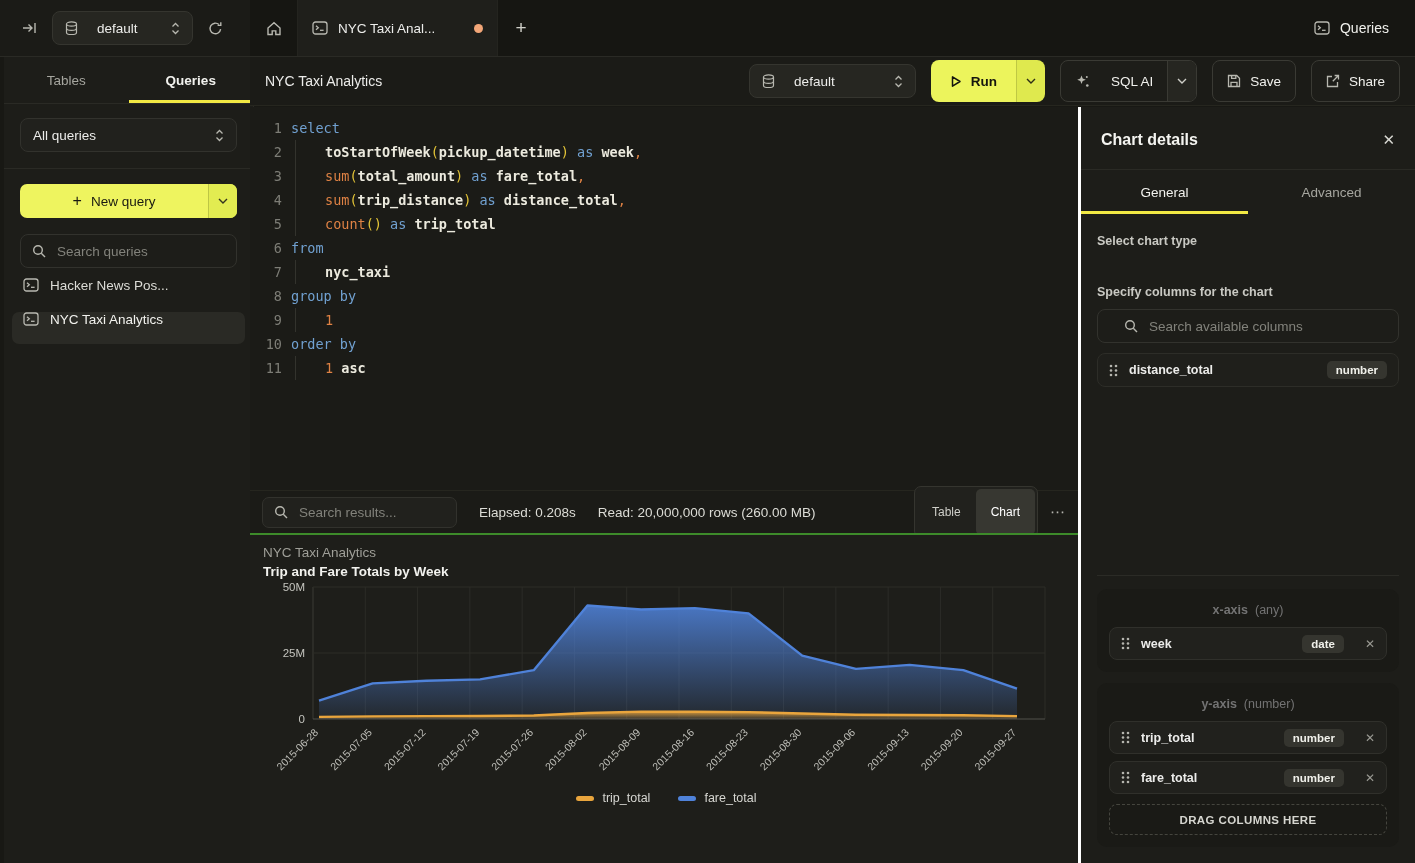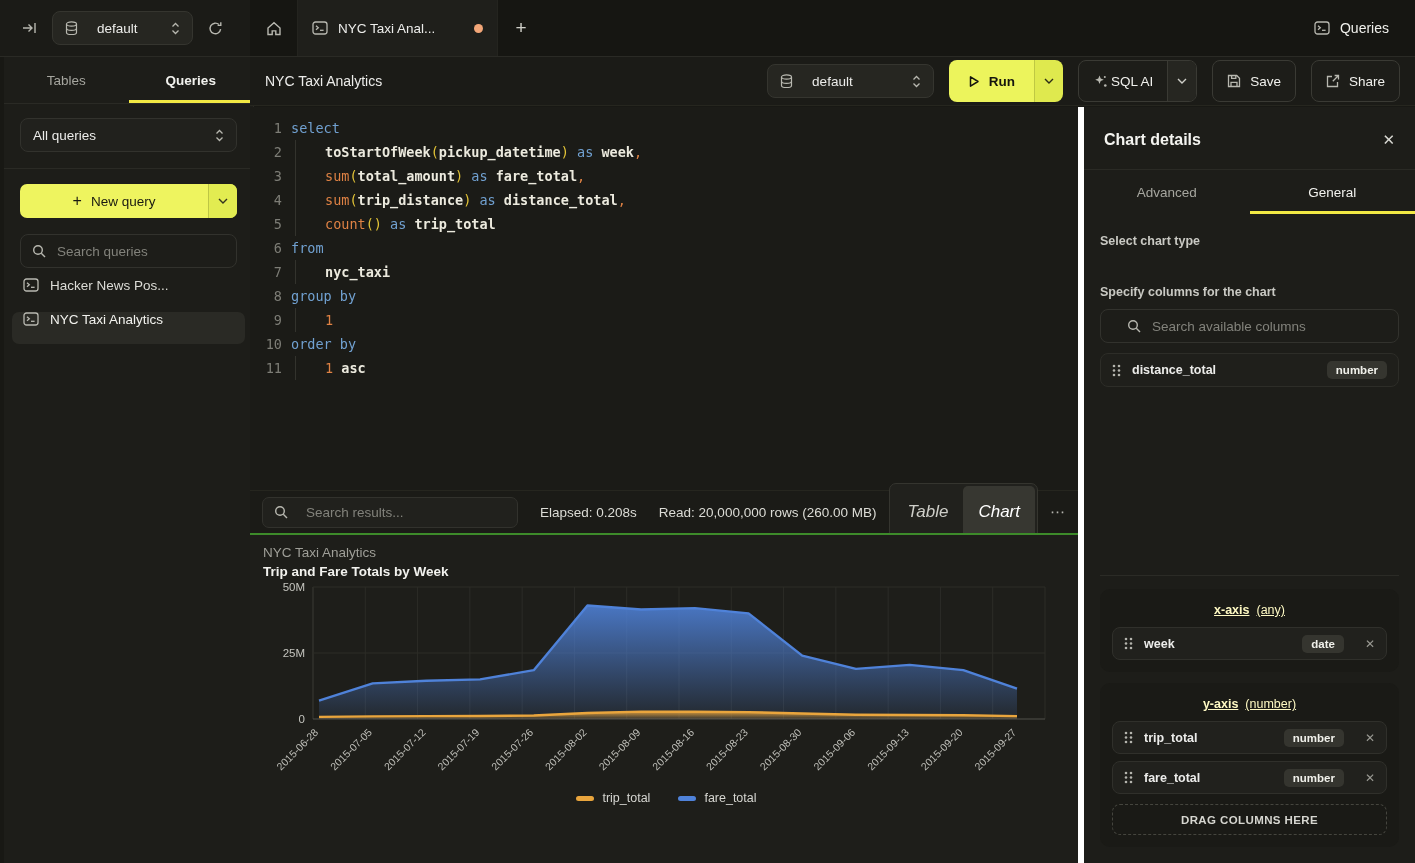--- a/index.html
+++ b/index.html
@@ -56,78 +56,78 @@
   .mh-right { margin-left:auto; display:flex; align-items:center; gap:15px; }
   .btn { height:42px; border-radius:8px; display:flex; align-items:center; cursor:pointer; font-size:13.5px; }
   .btn-outline { border:1px solid #3a3a34; background:#1d1d19; padding:0 14px; gap:9px; color:#f0f0ec; }
   .run-btn { overflow:hidden; color:#15150e; font-weight:700; }
   .run-main { background:#ecf45c; height:100%; display:flex; align-items:center; gap:9px; padding:0 19px; }
   .run-chev { background:#dfe94e; height:100%; width:29px; display:flex; align-items:center;
     justify-content:center; border-left:1px solid rgba(0,0,0,.14); color:#2d2d16; }
   .split-right { height:100%; width:29px; display:flex; align-items:center; justify-content:center;
     border-left:1px solid #3a3a34; background:#26262l1; background:#262621; color:#cfcfc8; }
   .sqlai-btn { border:1px solid #3a3a34; background:#1d1d19; overflow:hidden; color:#f0f0ec; }
-  .sqlai-main { display:flex; align-items:center; gap:3px; padding:0 14px; height:100%; }
+  .sqlai-main { display:flex; align-items:center; gap:21px; padding:0 14px; height:100%; }
 
   
   .editor { position:absolute; left:250px; top:107px; width:828px; height:383px; background:#1b1b17;
     padding-top:9px; font-family:"DejaVu Sans Mono",monospace; font-size:13.5px; line-height:24px; }
   .ed-line { display:flex; }
   .ln { width:32px; text-align:right; color:#7d7d76; flex:none; user-select:none; }
   .code { padding-left:9px; white-space:pre; position:relative; }
   .code.ind { padding-left:43px; }
   .code.ind::before { content:""; position:absolute; left:13px; top:0; bottom:0; border-left:1px solid #33332d; }
   .tk-k { color:#71a1d1; } .tk-f { color:#df8244; } .tk-b { color:#e3c437; }
   .tk-i { color:#eceade; font-weight:700; } .tk-p { color:#df8244; } .tk-n { color:#df8244; }
 
   
   .results-bar { position:absolute; left:250px; top:490px; width:828px; height:43px; background:#1b1b17;
     border-top:1px solid #26261f; display:flex; align-items:center; padding:0 12px; }
-  .res-search { width:256px; height:31px; background:#21211d; border:1px solid #32322d; border-radius:7px;
-    display:flex; align-items:center; gap:16px; padding:0 11px; }
+  .res-search { width:195px; height:31px; background:#21211d; border:1px solid #32322d; border-radius:7px;
+    display:flex; align-items:center; gap:9px; padding:0 11px; }
   .res-stat { font-size:13.5px; color:#dcdcd6; margin-left:22px; white-space:nowrap; }
   .seg { margin-left:auto; display:flex; background:#21211d; border:1px solid #35352f;
     border-radius:7px; padding:2px; }
-  .seg-item { padding:16px 15px; font-size:17px; color:#cfcfc9; border-radius:5px; cursor:pointer;font-style:italic; }
+  .seg-item { padding:16px 15px; font-size:12px; color:#cfcfc9; border-radius:5px; cursor:pointer; }
   .seg-item.active { background:#37373。1; background:#373731; color:#ffffff; }
   .more-dots { margin-left:12px; color:#b5b5ae; font-size:15px; letter-spacing:1px; cursor:pointer; }
 
   
   .chart-panel { position:absolute; left:250px; top:533px; width:828px; height:330px;
     background:#1e1e1a; border-top:2px solid #3d8b2a; padding:10px 8px 0 13px; }
   .chart-title { font-size:13.5px; color:#9f9f98; }
   .chart-sub { font-size:13.5px; font-weight:700; color:#f2f2ee; margin-top:4px; }
   .legend { display:flex; justify-content:center; gap:28px; margin-top:0px; }
   .leg-item { display:flex; align-items:center; gap:8px; font-size:12.5px; color:#d6d6d1; }
   .leg-swatch { width:18px; height:5px; border-radius:2.5px; }
 
   
   .right-panel { position:absolute; left:1078px; top:107px; width:337px; bottom:0;
-    background:#1d1d19; border-left:6px solid #ffffff; display:flex; flex-direction:column; }
+    background:#1d1d19; border-left:3px solid #ffffff; display:flex; flex-direction:column; }
   .rp-header { padding:24px 20px 20px; display:flex; align-items:center; justify-content:space-between;
     border-bottom:1px solid #2a2a25; }
   .rp-title { font-size:16px; font-weight:700; color:#f4f4f0; }
   .rp-close { color:#d8d8d2; font-size:15px; cursor:pointer; }
   .rp-tabs { display:flex; height:44px; }
   .rp-tab { flex:1; display:flex; align-items:center; justify-content:center; font-size:13.5px;
     color:#a6a69f; border-bottom:3px solid transparent; padding-top:3px; cursor:pointer; }
   .rp-tab.active { color:#f2f2ee; font-weight:500; border-bottom-color:#f2e944; }
   .rp-body { flex:1; display:flex; flex-direction:column; padding:20px 16px 16px; overflow:hidden; }
   .rp-label { font-size:12.5px; font-weight:600; color:#c9c9c3; margin-bottom:10px; }
   .rp-select { height:34px; background:#21211d; border:1px solid #32322d; border-radius:8px;
     display:flex; align-items:center; padding:0 13px; font-size:13.5px; cursor:pointer; }
   .rp-search { height:34px; border:1px solid #32322d; border-radius:8px; display:flex;
     align-items:center; gap:9px; padding:0 26px; margin-bottom:10px; }
   .col-row { height:34px; background:#1f1f1b; border:1px solid #2d2d28; border-radius:8px;
     display:flex; align-items:center; gap:11px; padding:0 11px; font-size:12.5px; font-weight:700; }
   .badge { margin-left:auto; background:#35352f; border-radius:5px; padding:3px 9px;
     font-size:11.5px; font-weight:700; color:#f0f0ea; }
   .rp-div { border-top:1px solid #2b2b26; margin-bottom:13px; }
   .axis-card { background:#1a1a16; border-radius:10px; padding:10px 12px 12px; margin-bottom:11px; }
-  .axis-head { text-align:center; font-size:12.5px; color:#fef9c3; margin:4px 0 10px;text-decoration:underline; }
+  .axis-head { text-align:center; font-size:12.5px; color:#737373; margin:4px 0 10px; }
   .axis-head b { font-weight:700; margin-right:7px; }
   .axis-item { height:33px; background:#21211d; border:1px solid #30302b; border-radius:8px;
     display:flex; align-items:center; gap:11px; padding:0 11px; font-size:12.5px; font-weight:700; margin-top:7px; }
   .axis-x { margin-left:10px; color:#9a9a93; font-size:12px; cursor:pointer; font-weight:400; }
   .drop-zone { margin-top:10px; height:31px; border:1.5px dashed #45453e; border-radius:8px;
     display:flex; align-items:center; justify-content:center; font-size:11.5px; font-weight:700;
     letter-spacing:.4px; color:#d6d6d0; }
   .flex-sp { flex:1; }
 </style>
 </head>
@@ -456,22 +456,22 @@
       </div>
     </div>
 </div>
 
 <div class="right-panel">
   <div class="rp-header">
     <span class="rp-title">Chart details</span>
     <span class="rp-close">✕</span>
   </div>
   <div class="rp-tabs">
+    <div class="rp-tab active">General</div>
     <div class="rp-tab">Advanced</div>
-    <div class="rp-tab active">General</div>
   </div>
   <div class="rp-body">
     <div class="rp-label">Select chart type</div>
     <div class="rp-label" style="margin-top:27px">Specify columns for the chart</div>
     <div class="rp-search">
       <span class="ic">
         <svg width="14" height="14" viewBox="0 0 14 14" fill="none" stroke="currentColor" stroke-width="1.4">
             <circle cx="6" cy="6" r="4.3"></circle>
             <path d="M9.3 9.3L13 13"></path>
           </svg>

